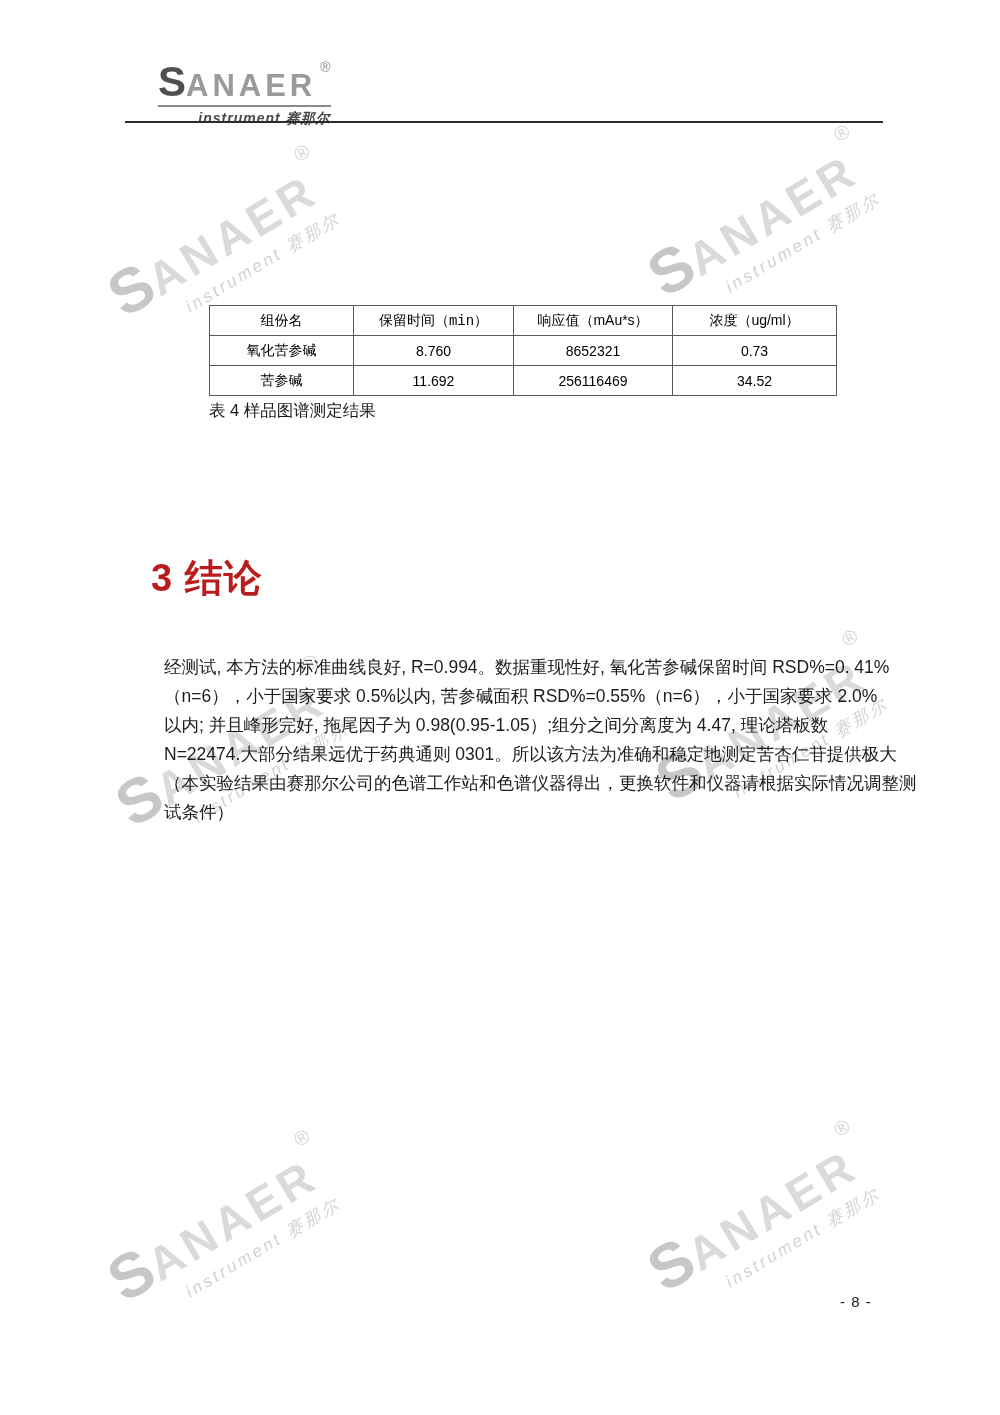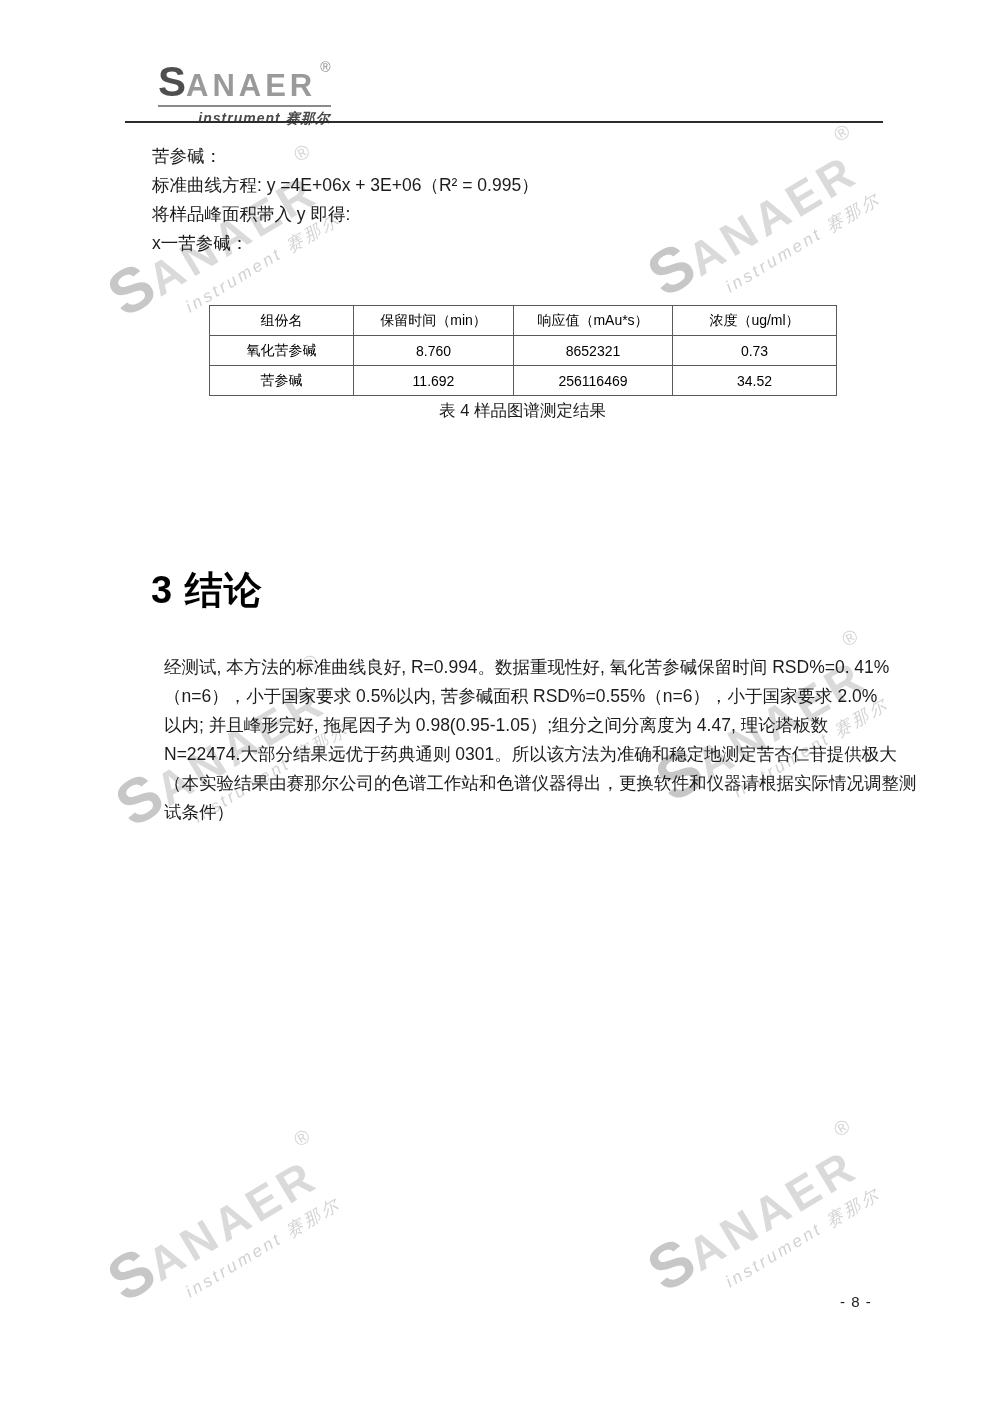--- a/index.html
+++ b/index.html
@@ -64,32 +64,32 @@
     position: absolute; left: 209px; top: 305px; z-index: 1;
     border-collapse: collapse; table-layout: fixed;
   }
   .data-table th, .data-table td {
     border: 1.6px solid #595959;
     text-align: center; vertical-align: middle;
     font-size: 14px; font-weight: normal;
     height: 30px; padding: 0 6px;
     color: #000000;
   }
-  .col-1 { width: 144px; } .col-2 { width: 160px; }
+  .col-1 { width: 144px; } .col-2 { width: 160px; font-family: Liberation Mono, monospace; }
   .col-3 { width: 159px; } .col-4 { width: 164px; margin-left: 28px; }
 
   .table-caption {
     position: absolute; left: 209px; top: 400px; width: 627px;
-    text-align: center; font-size: 16.5px; z-index: 1;
+    text-align: left; font-size: 16.5px; z-index: 1;
   }
 
   
   .section-heading {
-    position: absolute; left: 151px; top: 565px; z-index: 1;
-    font-size: 38px; font-weight: bold; color: #000000;
+    position: absolute; left: 151px; top: 553px; z-index: 1;
+    font-size: 38px; font-weight: bold; color: #b91c1c;
     letter-spacing: 1px;
   }
 
   
   .conclusion { position: absolute; left: 164px; top: 653px; width: 740px; z-index: 1; }
 
   
   .page-number {
     position: absolute; left: 840px; top: 1293px; z-index: 1;
     font-size: 15px; color: #1c1c1c; letter-spacing: 1px;
@@ -124,26 +124,20 @@
     <div class="wm-row"><span class="wm-s">S</span><span class="wm-rest">ANAER</span><span class="wm-reg">®</span></div>
     <div class="wm-sub">instrument 赛那尔</div>
   </div>
 
   <div class="logo">
     <div class="logo-main"><span class="logo-s">S</span><span class="logo-rest">ANAER</span><span class="logo-reg">®</span></div>
     <div class="logo-sub">instrument 赛那尔</div>
   </div>
   <div class="header-rule"></div>
 
-  <div class="intro">
-    <div class="text-line">苦参碱：</div>
-    <div class="text-line">标准曲线方程: y =4E+06x + 3E+06（R² = 0.995）</div>
-    <div class="text-line">将样品峰面积带入 y 即得:</div>
-    <div class="text-line">x一苦参碱：</div>
-  </div>
 
   <table class="data-table">
     <thead>
       <tr>
         <th class="col-1">组份名</th>
         <th class="col-2">保留时间（min）</th>
         <th class="col-3">响应值（mAu*s）</th>
         <th class="col-4">浓度（ug/ml）</th>
       </tr>
     </thead>

